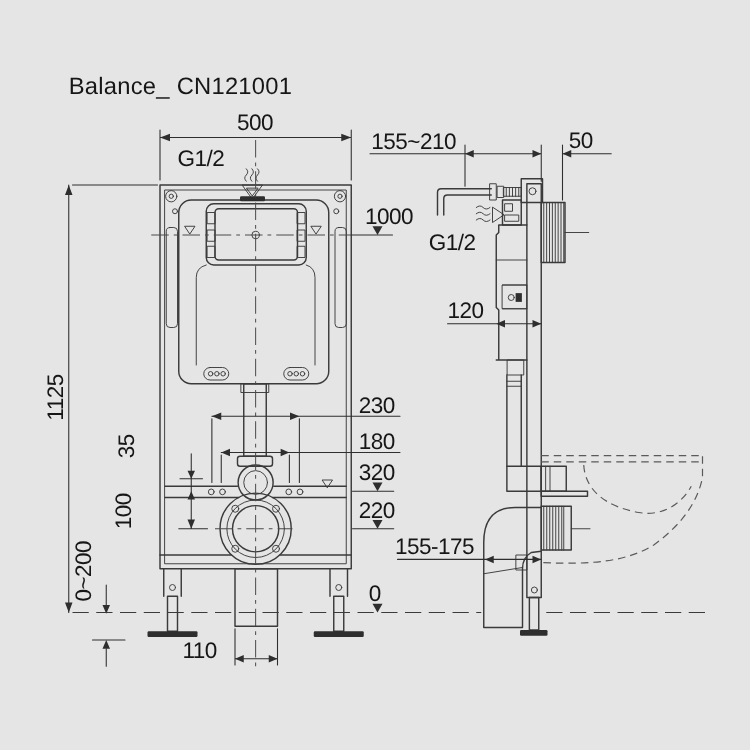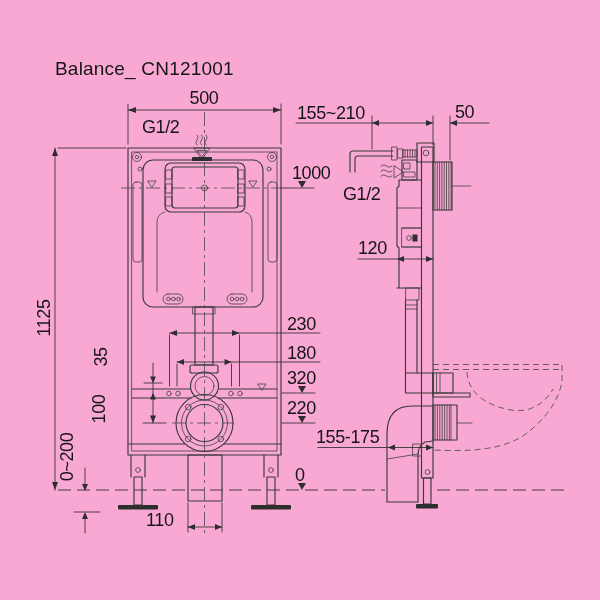--- a/index.html
+++ b/index.html
@@ -1,16 +1,16 @@
 <!DOCTYPE html>
 <html><head>
 <meta charset="utf-8">
 <style>
   html,body{margin:0;padding:0;background:#fff;}
-  .stage{position:relative;width:600px;height:600px;background:#f9a8d4;overflow:hidden;
+  .stage{position:relative;width:600px;height:600px;background:#e5e5e5;overflow:hidden;
          font-family:"Liberation Sans",sans-serif;}
   svg text{font-family:"Liberation Sans",sans-serif;font-size:18px;fill:#161616;letter-spacing:-0.4px;}
   svg text.title{font-size:19px;letter-spacing:0.2px;}
   .ln{fill:none;stroke:#3a3a3a;stroke-width:1.15;stroke-linecap:round;stroke-linejoin:round;}
   .th{fill:none;stroke:#3a3a3a;stroke-width:0.75;stroke-linecap:round;stroke-linejoin:round;}
   .dim{fill:none;stroke:#2e2e2e;stroke-width:0.85;stroke-linecap:round;}
   .dk{fill:#2e2e2e;stroke:none;}
   .dash{fill:none;stroke:#3a3a3a;stroke-width:0.95;stroke-dasharray:13 6;}
   .cdash{fill:none;stroke:#4a4a4a;stroke-width:0.8;stroke-dasharray:14 4 3 4;}
   .bdash{fill:none;stroke:#5a5a5a;stroke-width:0.95;stroke-dasharray:6 4;}

